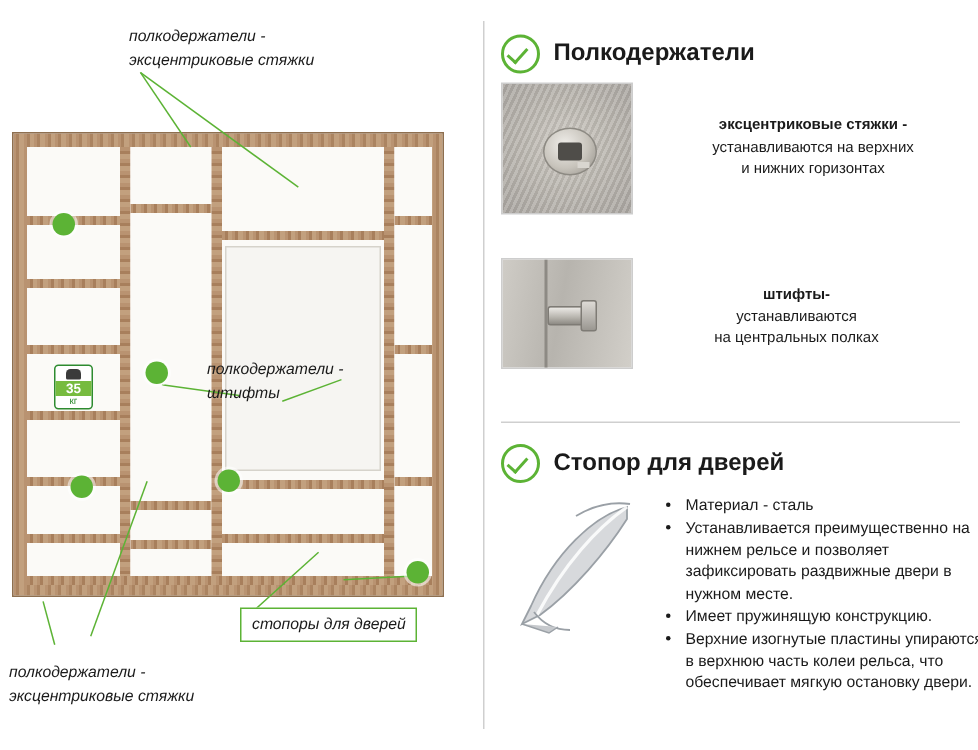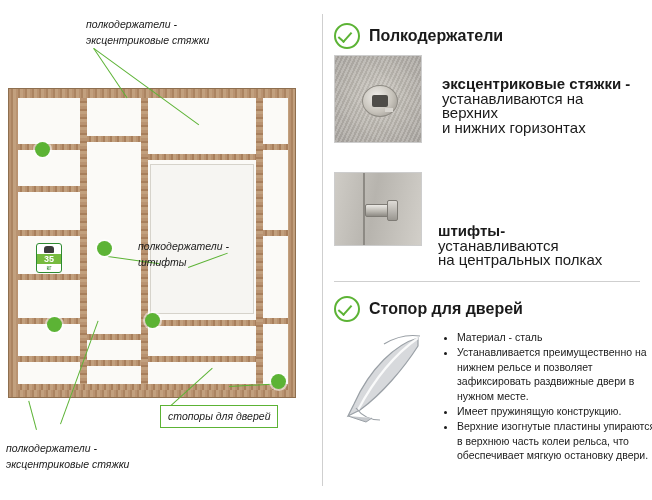--- a/index.html
+++ b/index.html
@@ -269,23 +269,24 @@
     position: absolute;
     left: 52px; top: 27px;
     width: 9px; height: 19px;
     background: linear-gradient(180deg, #dedbd6, #9a9791);
     border: 1px solid #7e7b75;
     border-radius: 2px;
   }
 
   .txt-block {
     position: absolute;
-    font-size: 15px;
+    font-size: 10px;
     line-height: 14.5px;
     color: #1a1a1a;
+    text-align: center;
   }
   .txt-block b {
     font-weight: bold;
   }
 
   .bullets {
     position: absolute;
     left: 110px;
     top: 330px;
     width: 205px;
@@ -406,21 +407,21 @@
       <span>устанавливаются на верхних</span><br>
       <span>и нижних горизонтах</span>
     </div>
 
     <div class="photo photo-2">
       <div class="edge"></div>
       <div class="pin"></div>
       <div class="pin-head"></div>
     </div>
 
-    <div class="txt-block" style="left:104px;top:190px;width:200px;margin-top:34px;">
+    <div class="txt-block" style="left:97px;top:190px;width:200px;">
       <b>штифты-</b><br>
       <span>устанавливаются</span><br>
       <span>на центральных полках</span>
     </div>
 
     <div class="sect-head" style="left:0;top:296px;text-align:right;">
       <span class="check-ico"></span>
       <span class="sect-title">Стопор для дверей</span>
     </div>
 

